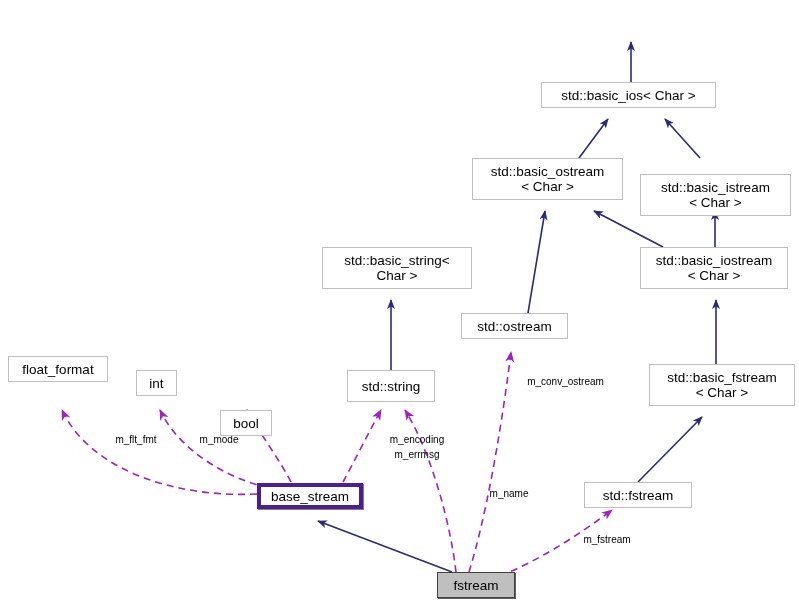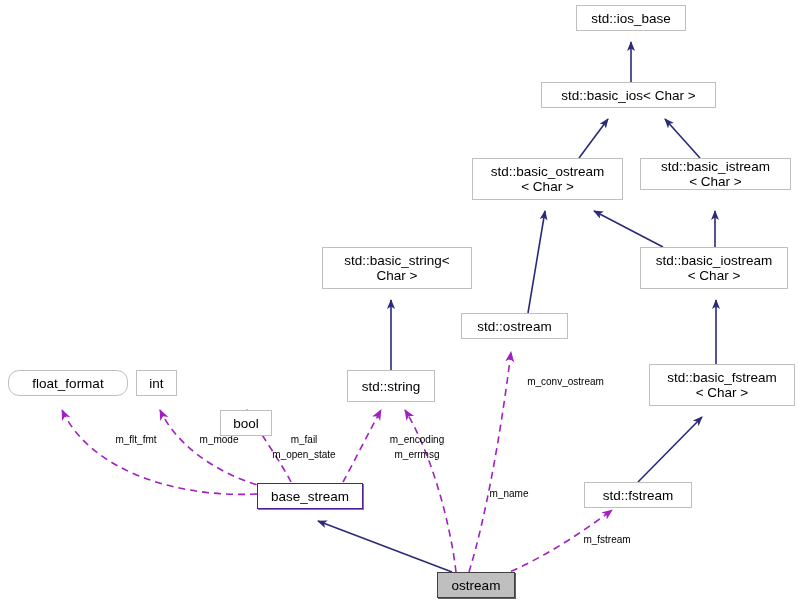--- a/index.html
+++ b/index.html
@@ -31,21 +31,21 @@
     text-align: center;
     font-size: 13.5px;
     line-height: 15px;
     color: #000000;
     white-space: pre;
     background: #ffffff;
     border: 1px solid #bfbfbf;
     z-index: 3;
   }
   .node.bordered {
-    border: 1px solid #4c1d95;
+    border: 4px solid #4c1d95;
     box-shadow: 1px 1px 0 0 #808080;
   }
   .node.highlight {
     background: #bfbfbf;
     border: 1px solid #404040;
     box-shadow: 1px 1px 0 0 #606060;
   }
   .edge-label {
     position: absolute;
     font-family: "Liberation Sans", sans-serif;
@@ -90,61 +90,58 @@
       <path d="M257,494 C175,498 90,470 62,410" marker-end="url(#arrow-usage)"></path>
       <path d="M268,488 C228,478 180,452 160,410" marker-end="url(#arrow-usage)"></path>
       <path d="M291,482 C281,462 259,432 247,410" marker-end="url(#arrow-usage)"></path>
       <path d="M343,482 C355,460 370,430 381,410" marker-end="url(#arrow-usage)"></path>
       <path d="M469,572 C485,520 500,440 511,352" marker-end="url(#arrow-usage)"></path>
       <path d="M456,572 C450,520 430,450 405,410" marker-end="url(#arrow-usage)"></path>
       <path d="M500,576 C540,560 580,534 612,510" marker-end="url(#arrow-usage)"></path>
     </g>
   </svg>
 
-  <div class="node" style="left:576px; top:5px; width:110px; height:26px;">std::ios_base</div>
 
   <div class="node" style="left:541px; top:82px; width:175px; height:26px;">std::basic_ios&lt; Char &gt;</div>
 
   <div class="node" style="left:472px; top:158px; width:151px; height:42px;">std::basic_ostream
 &lt; Char &gt;</div>
 
-  <div class="node" style="left:640px; top:158px; width:151px; height:32px;">std::basic_istream
+  <div class="node" style="left:640px; top:174px; width:151px; height:42px;">std::basic_istream
 &lt; Char &gt;</div>
 
   <div class="node" style="left:322px; top:247px; width:150px; height:42px;">std::basic_string&lt;
 Char &gt;</div>
 
   <div class="node" style="left:640px; top:247px; width:148px; height:42px;">std::basic_iostream
 &lt; Char &gt;</div>
 
   <div class="node" style="left:461px; top:313px; width:107px; height:26px;">std::ostream</div>
 
-  <div class="node" style="left:8px; top:370px; width:120px; height:26px;border-radius:11px;">float_format</div>
+  <div class="node" style="left:8px; top:356px; width:100px; height:26px;">float_format</div>
 
   <div class="node" style="left:136px; top:370px; width:41px; height:26px;">int</div>
 
   <div class="node" style="left:220px; top:370px; width:52px; height:26px;margin-top:40px;">bool</div>
 
   <div class="node" style="left:347px; top:370px; width:88px; height:32px;">std::string</div>
 
   <div class="node" style="left:649px; top:364px; width:146px; height:42px;">std::basic_fstream
 &lt; Char &gt;</div>
 
   <div class="node bordered" style="left:257px; top:483px; width:106px; height:26px;">base_stream</div>
 
   <div class="node" style="left:584px; top:482px; width:108px; height:26px;">std::fstream</div>
 
-  <div class="node highlight" style="left:437px; top:572px; width:78px; height:26px;">ostream</div>
+  <div class="node highlight" style="left:437px; top:572px; width:78px; height:26px;">fstream</div>
 
   <div class="edge-label" style="left:88px; top:432px; width:96px;">m_flt_fmt</div>
 
   <div class="edge-label" style="left:177px; top:432px; width:84px;">m_mode</div>
 
-  <div class="edge-label" style="left:247px; top:432px; width:114px;">m_fail
-m_open_state</div>
 
   <div class="edge-label" style="left:367px; top:432px; width:100px;">m_encoding
 m_errmsg</div>
 
   <div class="edge-label" style="left:508px; top:374px; width:115px;">m_conv_ostream</div>
 
   <div class="edge-label" style="left:478px; top:486px; width:62px;">m_name</div>
 
   <div class="edge-label" style="left:568px; top:532px; width:78px;">m_fstream</div>
 

